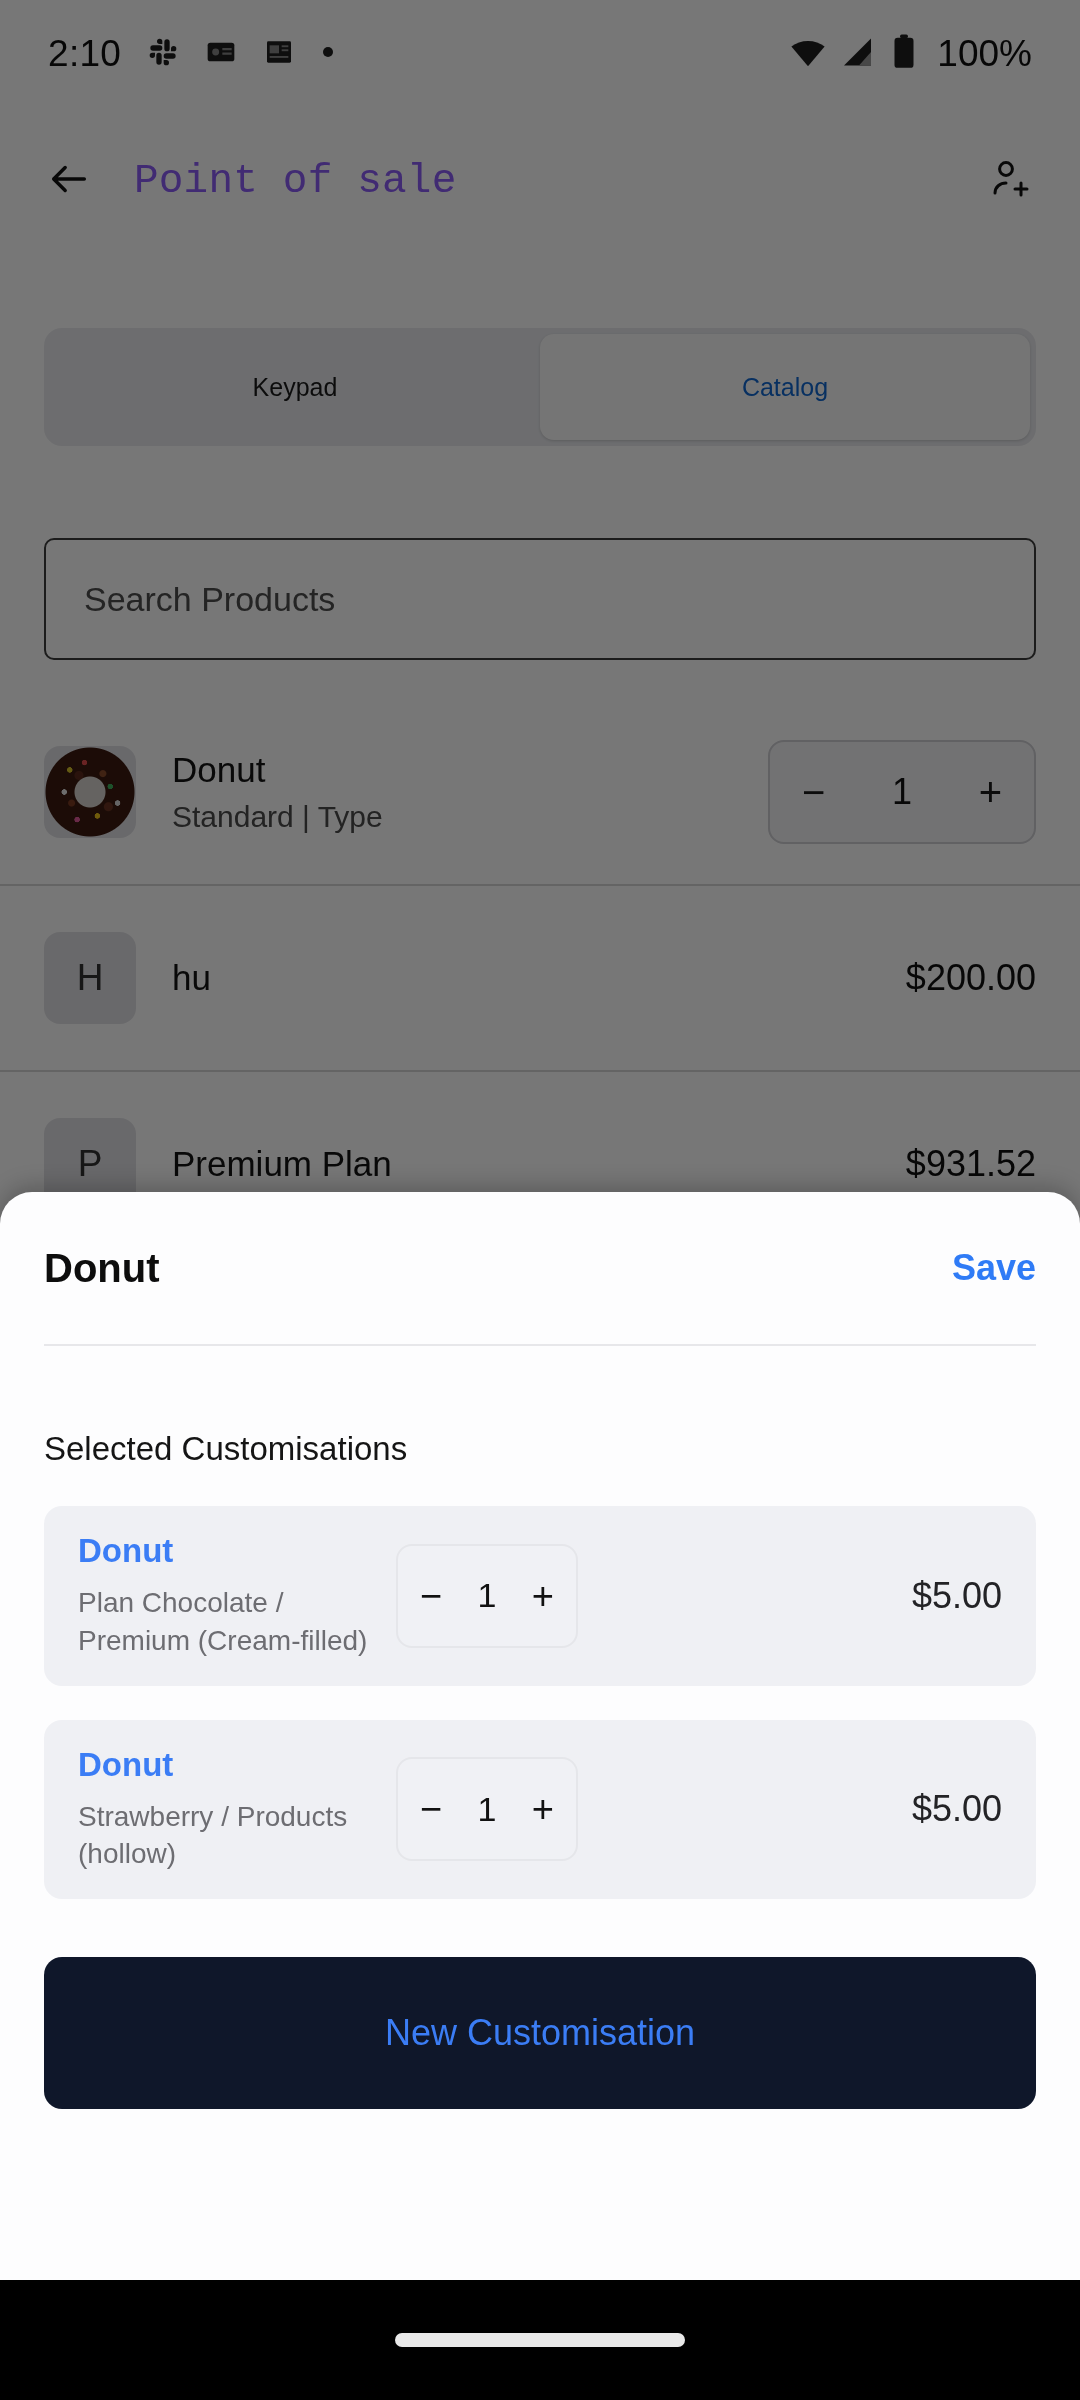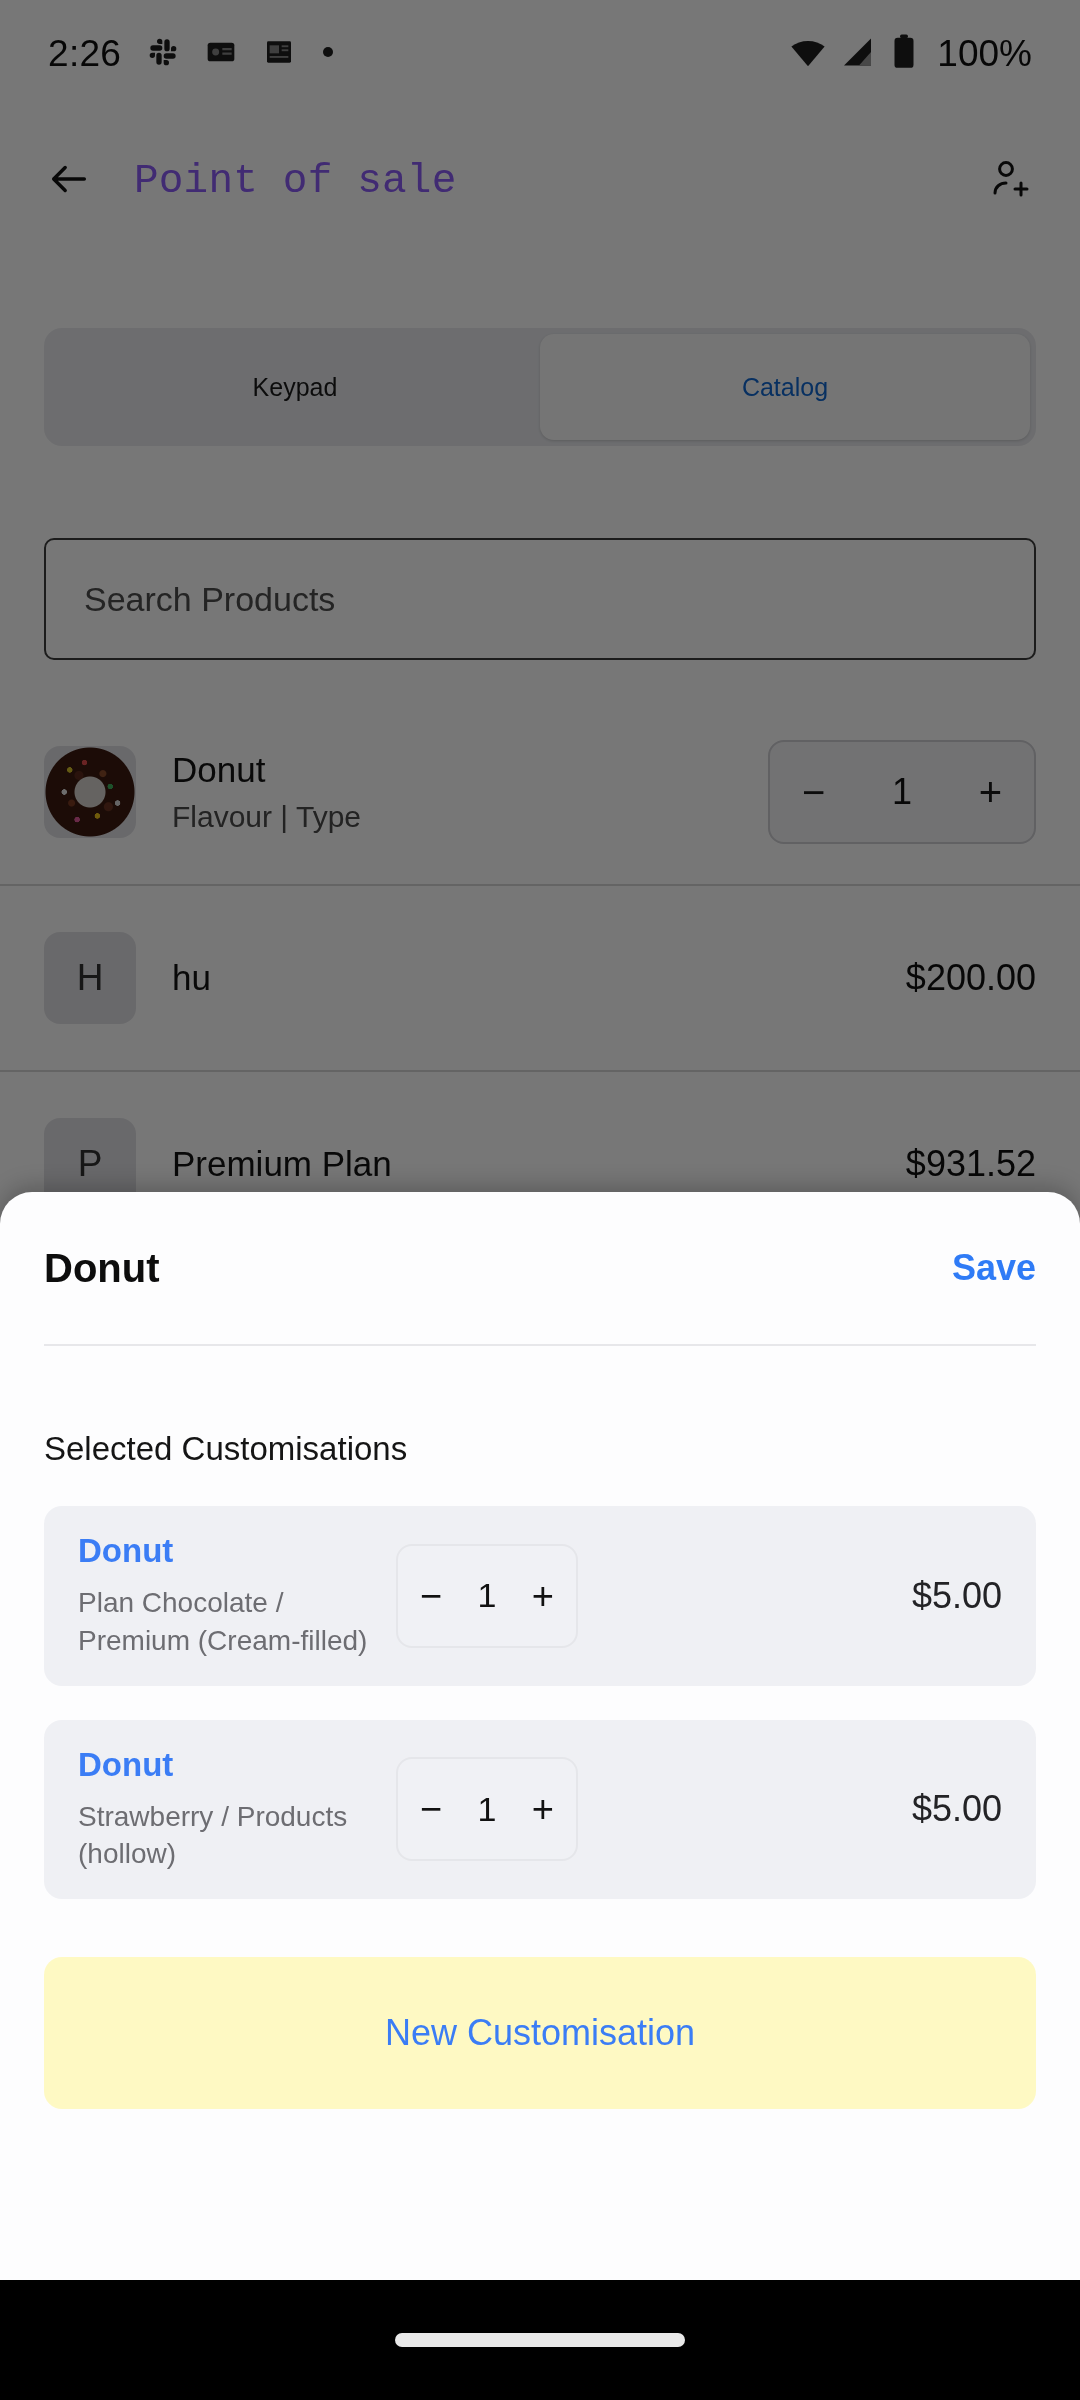--- a/index.html
+++ b/index.html
@@ -222,21 +222,21 @@
     margin-left: auto;
     font-size: 36px;
     color: #232326;
     white-space: nowrap;
   }
 
   .new-cust-wrap { padding: 58px 44px 0 44px; }
   .new-cust-btn {
     width: 100%;
     height: 152px;
-    background: #fef9c3;
+    background: #0f172a;
     border-radius: 18px;
     display: flex; align-items: center; justify-content: center;
     font-size: 36px;
     color: #3b7df5;
     border: none;
     font-family: "Liberation Sans", sans-serif;
   }
 
   
   .navbar {
@@ -255,21 +255,21 @@
 </head>
 <body>
 
 <div class="phone">
 
   <div class="bg-app">
     <div class="bg-inner">
 
       <div class="statusbar">
         <div class="sb-left">
-          <span class="sb-time">2:26</span>
+          <span class="sb-time">2:10</span>
           <span class="ic">
             <svg width="32" height="32" viewBox="0 0 24 24" fill="#1f1f1f">
               <path d="M6 14.5a2 2 0 1 1-2-2h2v2zm1 0a2 2 0 0 1 4 0v5a2 2 0 1 1-4 0v-5zM9.5 6a2 2 0 1 1 2-2v2h-2zm0 1a2 2 0 0 1 0 4h-5a2 2 0 1 1 0-4h5zM18 9.5a2 2 0 1 1 2 2h-2v-2zm-1 0a2 2 0 1 1-4 0v-5a2 2 0 1 1 4 0v5zM14.5 18a2 2 0 1 1-2 2v-2h2zm0-1a2 2 0 0 1 0-4h5a2 2 0 1 1 0 4h-5z"></path>
             </svg>
           </span>
           <span class="ic">
             <svg width="32" height="32" viewBox="0 0 24 24" fill="#1f1f1f">
               <rect x="2" y="5" width="20" height="14" rx="2"></rect>
               <path d="M13 9h7v1.6h-7zM13 12.4h7V14h-7z" fill="#888"></path>
               <circle cx="8" cy="12" r="2.6" fill="#888"></circle>
@@ -336,21 +336,21 @@
       <div class="searchbox">
         <span>Search Products</span>
       </div>
 
       <div class="prodrow r1">
         <div class="thumb">
           <div class="donut-img"></div>
         </div>
         <div class="prod-text">
           <span class="prod-name">Donut</span>
-          <span class="prod-sub">Flavour | Type</span>
+          <span class="prod-sub">Standard | Type</span>
         </div>
         <div class="stepper-bg">
           <span class="sg">−</span>
           <span class="sv">1</span>
           <span class="sg">+</span>
         </div>
       </div>
 
       <div class="prodrow r2">
         <div class="thumb">

